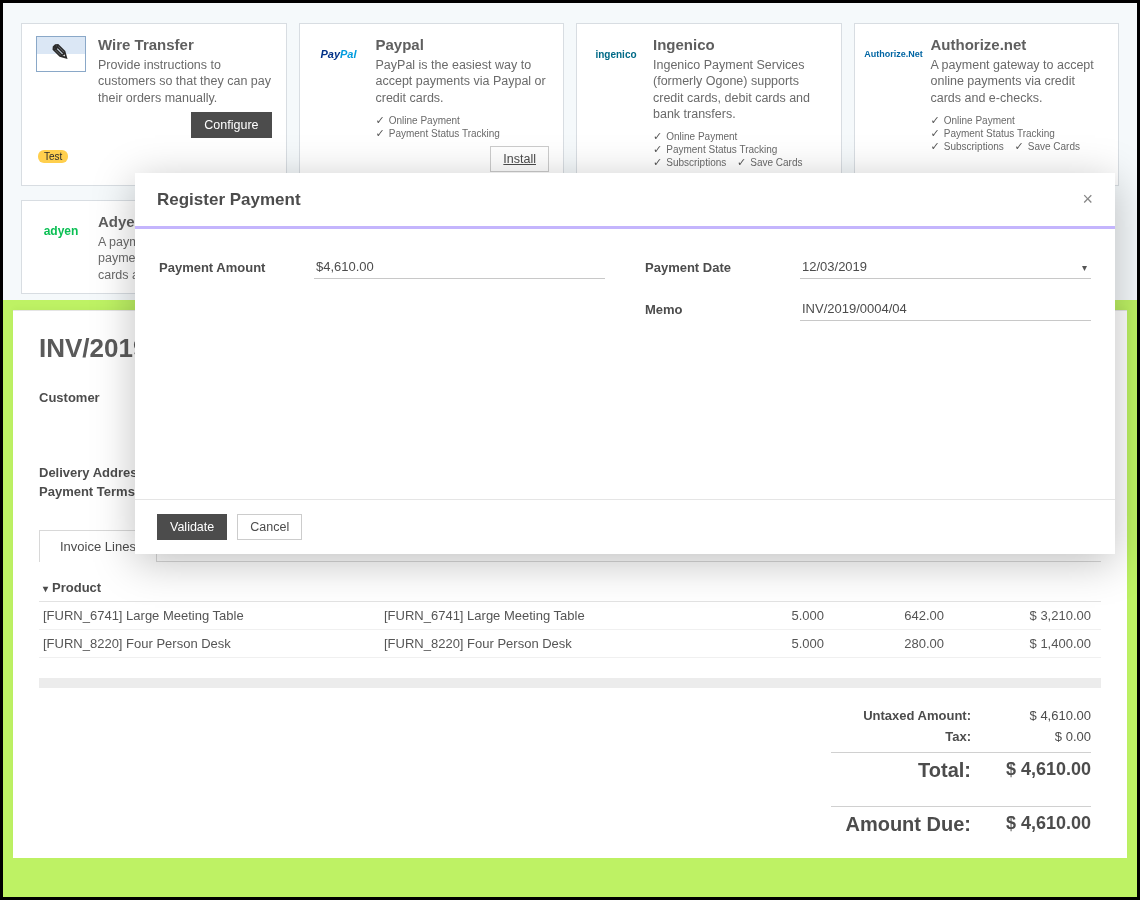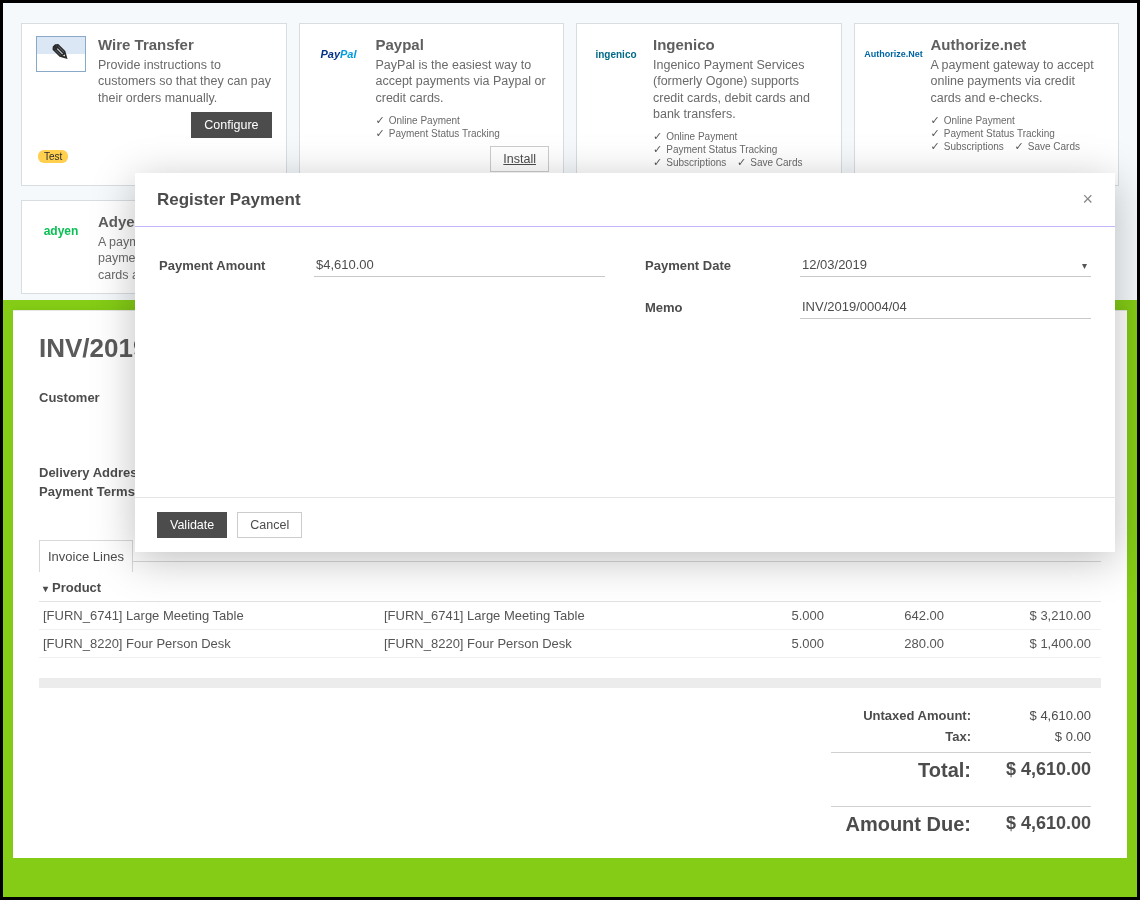--- a/index.html
+++ b/index.html
@@ -9,21 +9,21 @@
     color: #4c4c4c;
     background: #fff;
     width: 1140px;
     height: 900px;
     position: relative;
     overflow: hidden;
   }
   .outer-frame {
     position: absolute; inset: 0;
     border: 3px solid #000;
-    background: #84cc16;
+    background: #bef264;
     overflow: hidden;
   }
   
   .providers {
     display: flex;
     gap: 12px;
     padding: 20px 18px 10px 18px;
     background: #f5f9fb;
   }
   .card {
@@ -101,26 +101,26 @@
   .inv-labels-block .inv-label { margin-bottom: 4px; }
   
   .tabs {
     margin-top: 30px;
     border-bottom: 1px solid #d8d8d8;
     display: flex;
   }
   .tab {
     border: 1px solid #d8d8d8;
     border-bottom: none;
-    padding: 8px 8px;
+    padding: 8px 20px;
     background: #fff;
     font-size: 13px;
     color: #4c4c4c;
     position: relative;
-    top: 11px;
+    top: 1px;
   }
   
   .lines-table { width: 100%; margin-top: 12px; }
   .lines-header {
     display: flex;
     padding: 6px 0;
     border-bottom: 1px solid #e2e2e2;
     font-weight: bold;
     font-size: 13px;
   }
@@ -158,21 +158,21 @@
     position: absolute;
     top: 170px; left: 132px;
     width: 980px;
     background: #fff;
     box-shadow: 0 8px 40px rgba(0,0,0,0.25);
     z-index: 100;
   }
   .modal-header {
     display: flex; justify-content: space-between; align-items: center;
     padding: 16px 22px;
-    border-bottom: 1px solid #c4b5fd;
+    border-bottom: 3px solid #c4b5fd;
   }
   .modal-title { font-size: 17px; font-weight: bold; color: #4c4c4c; }
   .modal-close { font-size: 18px; color: #888; cursor: pointer; }
   .modal-body { padding: 26px 24px 160px 24px; display: flex; gap: 40px; }
   .modal-col { flex: 1; }
   .field-row { display: flex; align-items: center; margin-bottom: 18px; justify-content: center; }
   .field-label { width: 155px; font-weight: bold; font-size: 13px; }
   .field-input {
     flex: 1;
     border: none;

